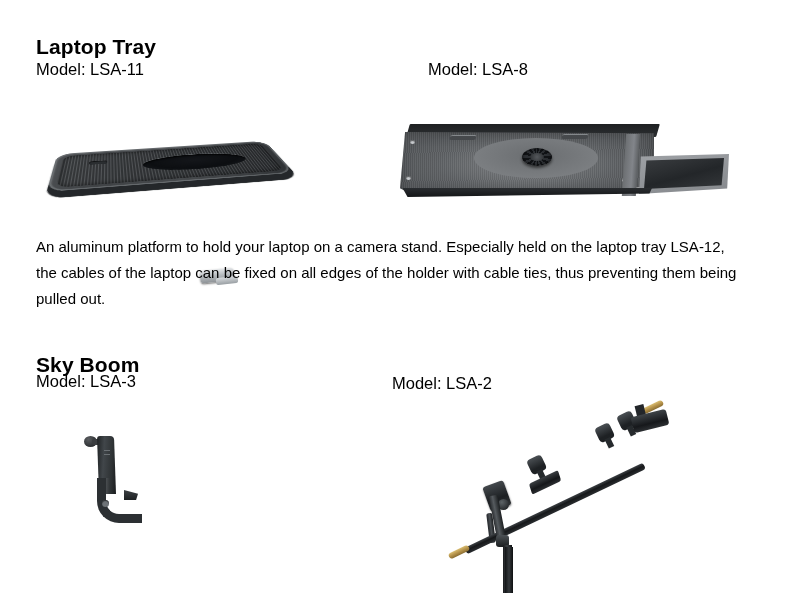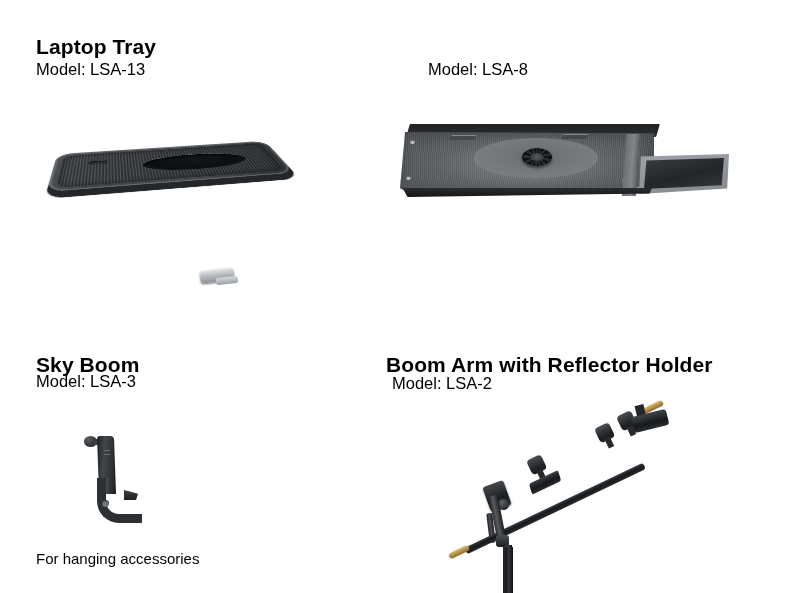--- a/index.html
+++ b/index.html
@@ -436,21 +436,21 @@
     border-radius: 2px;
   }
 </style>
 </head>
 <body>
 
 <div class="page">
 
   <h1 class="product-title" id="title-laptop-tray">Laptop Tray</h1>
 
-  <div class="model-line" id="model-lsa11">Model: LSA-13</div>
+  <div class="model-line" id="model-lsa11">Model: LSA-11</div>
 
   <div class="model-line" id="model-lsa12">Model: LSA-8</div>
 
   <div id="img-tray-lsa11">
     <div class="tray11-wrap">
       <div class="tray11-body">
         <div class="tray11-face"></div>
         <div class="tray11-rim"></div>
         <div class="tray11-slot"></div>
         <div class="tray11-hole"></div>
@@ -476,38 +476,37 @@
     <div class="tray12-hole h1"></div>
     <div class="tray12-hole h2"></div>
     <div class="tray12-hole h3"></div>
     <div class="tray12-hole h4"></div>
     <div class="tray12-rightcol"></div>
     <div class="tray12-ext"></div>
     <div class="tray12-ext-pad"></div>
     <div class="tray12-edge"></div>
   </div>
 
+  <p class="body-copy" id="desc-laptop-tray">An aluminum platform to hold your laptop on a camera stand. Especially held on the laptop tray LSA-12, the cables of the laptop can be fixed on all edges of the holder with cable ties, thus preventing them being pulled out.</p>
 
   <h1 class="product-title" id="title-sky-hook">Sky Boom</h1>
 
   <div class="model-line" id="model-lsa13">Model: LSA-3</div>
 
   <div id="img-sky-hook">
     <div class="hook-knob"></div>
     <div class="hook-knob-stem"></div>
     <div class="hook-shank"></div>
     <div class="hook-shank-mark"></div>
     <div class="hook-curve"></div>
     <div class="hook-tip"></div>
     <div class="hook-eye"></div>
   </div>
 
-  <div class="caption" id="caption-sky-hook">For hanging accessories</div>
-
-  <h1 class="product-title" id="title-boom-arm">Boom Arm with Reflector Holder</h1>
+
 
   <div class="model-line" id="model-lsa15">Model: LSA-2</div>
 
   <div id="img-boom-arm">
     <div class="stand-arm-brace"></div>
     <div class="boom-pole"></div>
     <div class="boom-tip left"></div>
     <div class="boom-tip right"></div>
 
     <div class="clamp c1">

